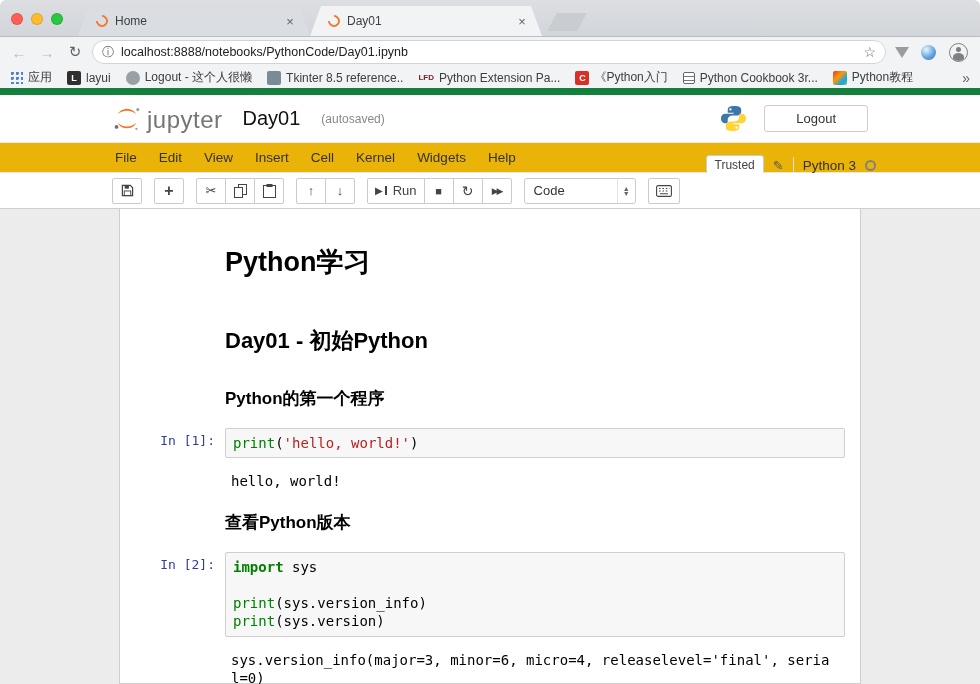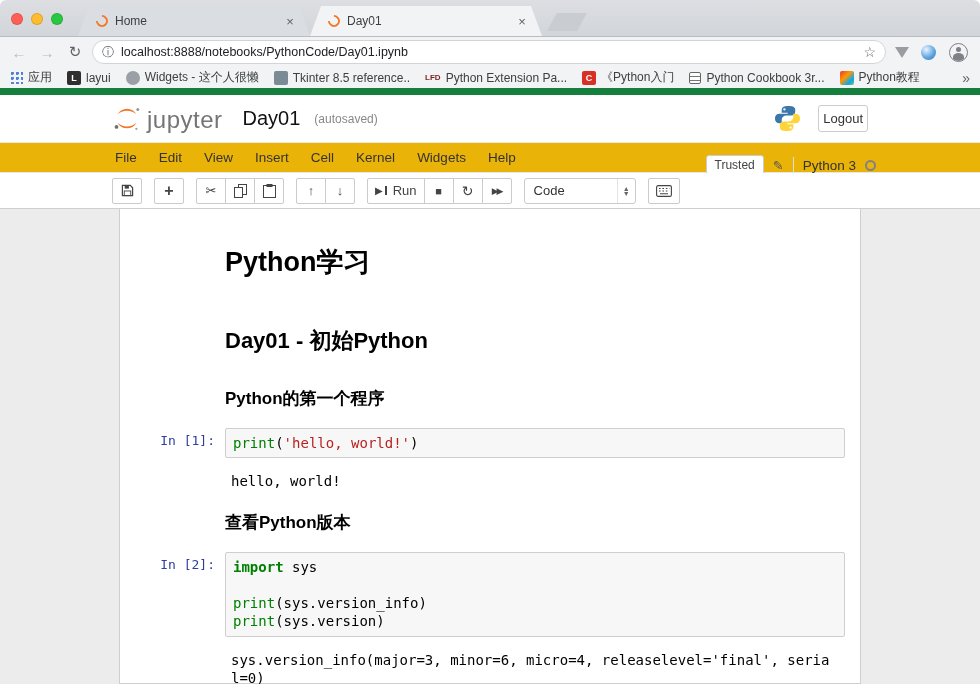--- a/index.html
+++ b/index.html
@@ -48,23 +48,23 @@
   .fav-c { background:#d93025; }
   .fav-book { background:#fff; border:1px solid #666; background-image:repeating-linear-gradient(180deg, transparent 0 3px, #777 3px 4px); width:12px; height:12px; }
   .fav-lxf { background:linear-gradient(135deg,#e53935 0%,#ff9800 40%,#03a9f4 75%,#8bc34a 100%); }
   .bm-overflow { margin-left:auto; color:#5f6368; font-size:14px; }
 
   
   .jheader { height:47px; background:#fff; display:flex; align-items:center; padding:0 112px; flex:none; }
   .jlogo { display:flex; align-items:flex-end; gap:5px; }
   .jlogo-text { font-size:24px; color:#757575; letter-spacing:.5px; line-height:1; }
   .nbtitle { margin-left:20px; font-size:20px; color:#111; }
-  .autosave { margin-left:14px; font-size:12px; color:#888; }
+  .autosave { margin-left:21px; font-size:12px; color:#888; }
   .hdr-right { margin-left:auto; display:flex; align-items:center; gap:16px; }
-  .logout { background:#fff; border:1px solid #ccc; border-radius:3px; padding:5px 4px; font-size:13px; color:#333; }
+  .logout { background:#fff; border:1px solid #ccc; border-radius:3px; padding:5px 31px; font-size:13px; color:#333; }
 
   
   .jmenubar { height:31px; background:#eab308; border-top:1px solid #e7e7e7; border-bottom:1px solid #e7e7e7; display:flex; align-items:center; padding:0 104px; font-size:13.5px; color:#333; flex:none; }
   .menu-item { padding:4px 11px; }
   .menu-right { margin-left:auto; display:flex; align-items:center; gap:9px;margin-top:15px; }
   .trusted { border:1px solid #ccc; border-radius:3px; padding:2px 8px; font-size:12px; color:#444; background:#fff; }
   .pencil { color:#555; font-size:13px; }
   .msep { width:1px; height:16px; background:#ddd; }
   .kernel-name { font-size:13.5px; color:#333; }
   .kernel-dot { width:11px; height:11px; border:2px solid #828282; border-radius:50%; }
@@ -148,21 +148,21 @@
     <div class="bm">
       <span class="favicon fav-apps"></span>
       <span>应用</span>
     </div>
     <div class="bm">
       <span class="favicon fav-layui">L</span>
       <span>layui</span>
     </div>
     <div class="bm">
       <span class="favicon fav-pyblog"></span>
-      <span>Widgets - 这个人很懒</span>
+      <span>Logout - 这个人很懒</span>
     </div>
     <div class="bm">
       <span class="favicon fav-tk"></span>
       <span>Tkinter 8.5 reference..</span>
     </div>
     <div class="bm">
       <span class="favicon fav-lfd">LFD</span>
       <span>Python Extension Pa...</span>
     </div>
     <div class="bm">

